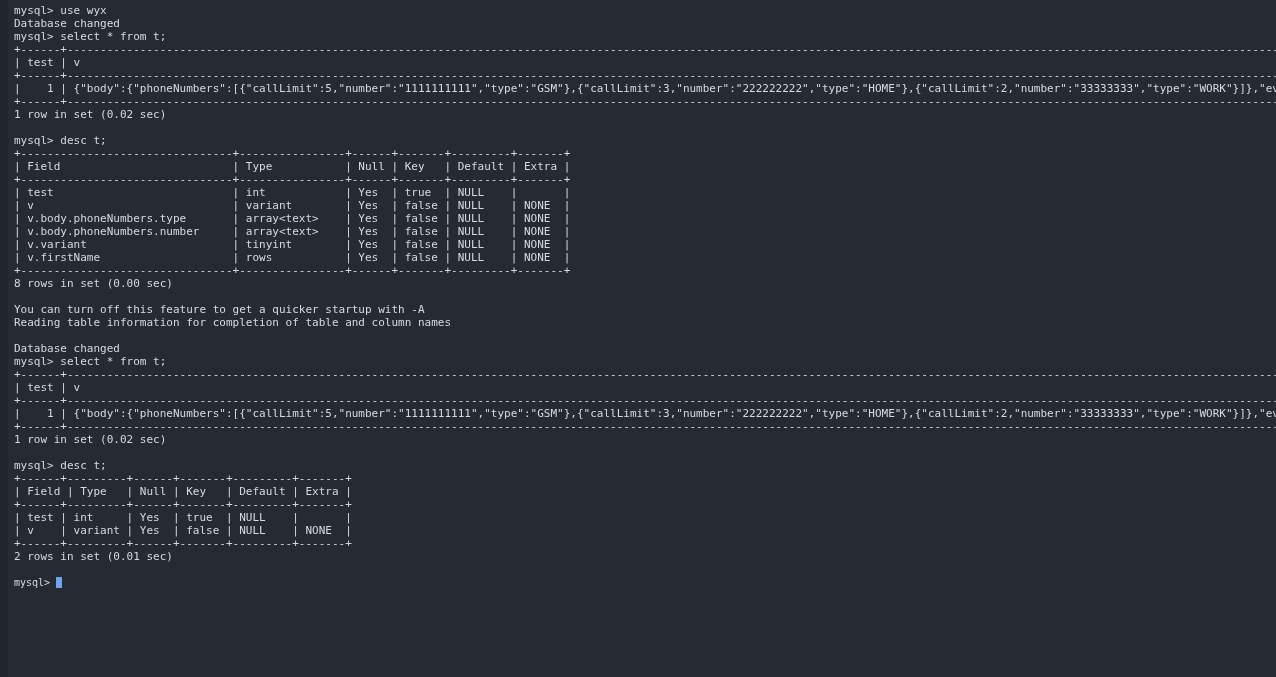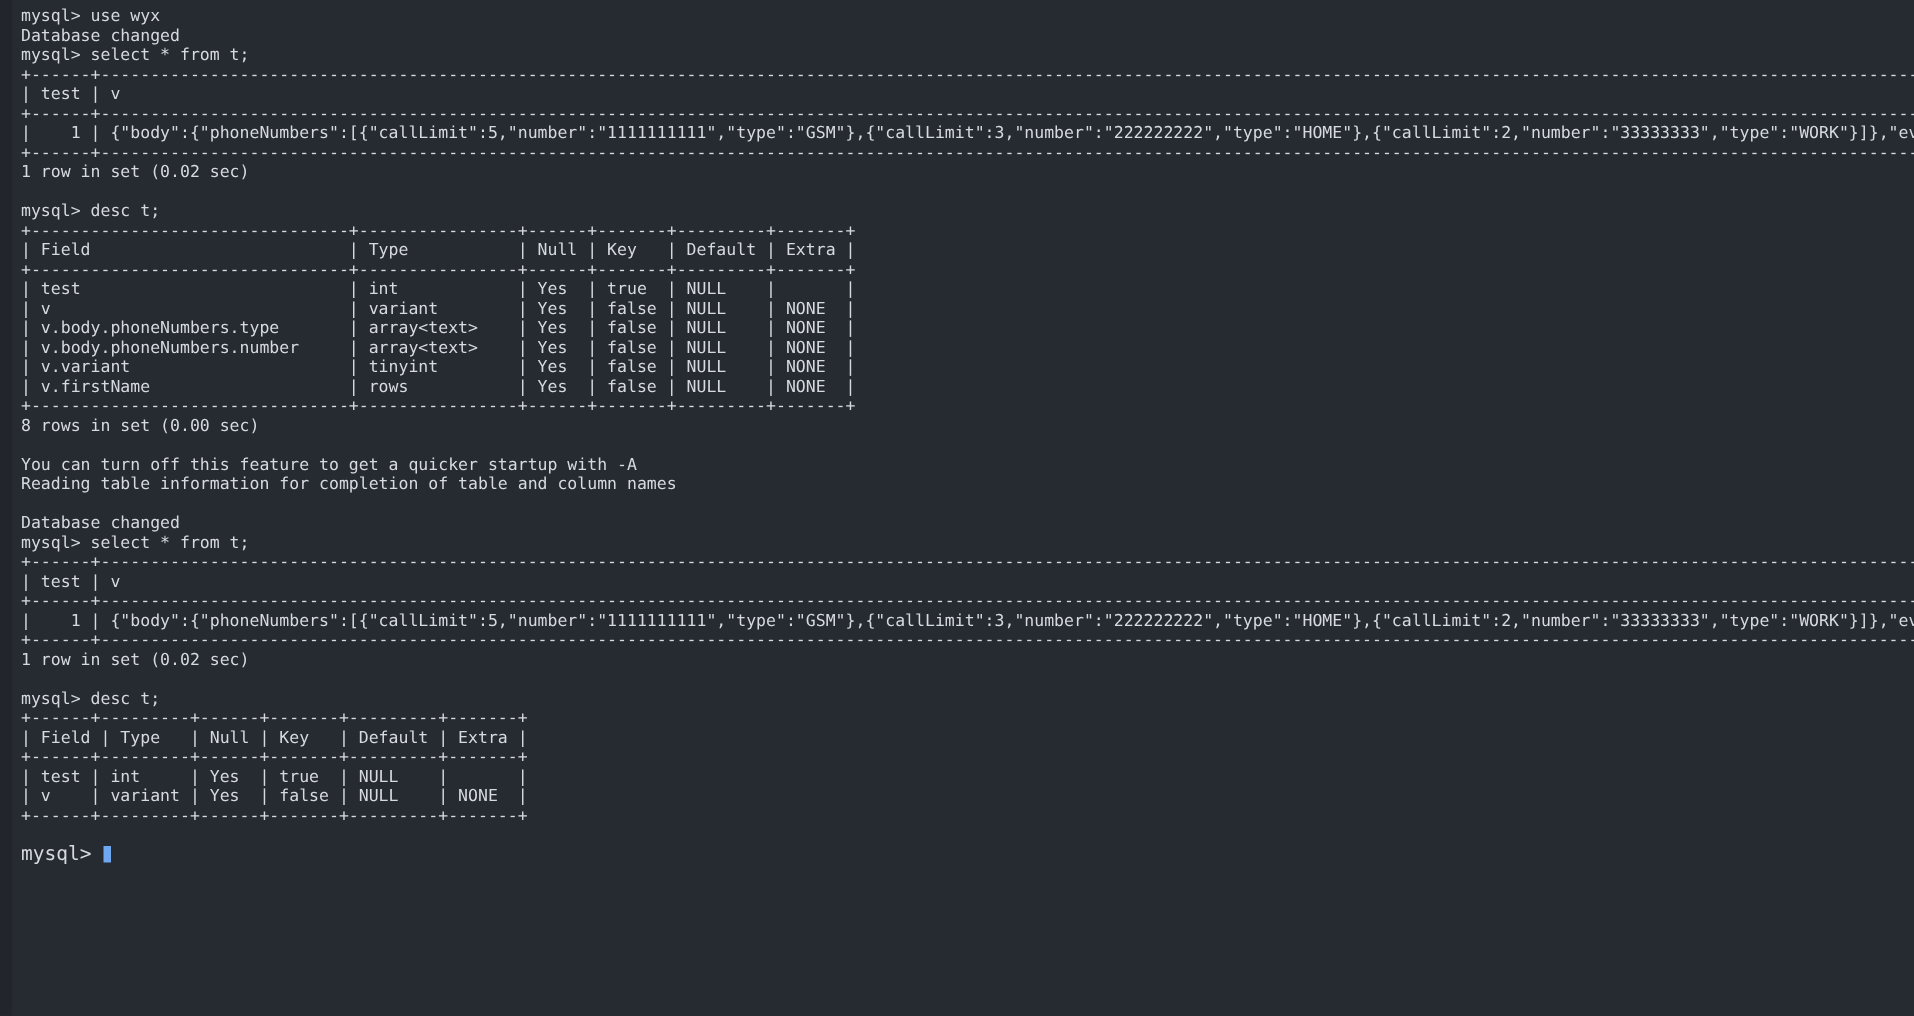--- a/index.html
+++ b/index.html
@@ -47,21 +47,21 @@
     white-space: pre;
     font-weight: normal;
   }
   .line.blank {
     color: transparent;
   }
   .cursor-line {
     height: 13px;
     line-height: 13px;
     font-family: "DejaVu Sans Mono", monospace;
-    font-size: 13px;
+    font-size: 10px;
     color: #d6dae0;
     white-space: pre;
   }
   .cursor-block {
     display: inline-block;
     width: 5.7px;
     height: 11px;
     background: #6fa8f0;
     vertical-align: -2px;
   }
@@ -108,17 +108,18 @@
         <div class="line">+------+------------------------------------------------------------------------------------------------------------------------------------------------------------------------------------------------------------------+</div>
         <div class="line">1 row in set (0.02 sec)</div>
         <div class="line blank"> </div>
         <div class="line">mysql&gt; desc t;</div>
         <div class="line">+------+---------+------+-------+---------+-------+</div>
         <div class="line">| Field | Type   | Null | Key   | Default | Extra |</div>
         <div class="line">+------+---------+------+-------+---------+-------+</div>
         <div class="line">| test | int     | Yes  | true  | NULL    |       |</div>
         <div class="line">| v    | variant | Yes  | false | NULL    | NONE  |</div>
         <div class="line">+------+---------+------+-------+---------+-------+</div>
+        <div class="line">2 rows in set (0.01 sec)</div>
         <div class="line blank"> </div>
       </div>
     <div class="cursor-line"><span>mysql&gt; </span><span class="cursor-block" style="background: rgb(111, 168, 240);"></span></div>
   </div>
 </div>
 
 </body></html>

